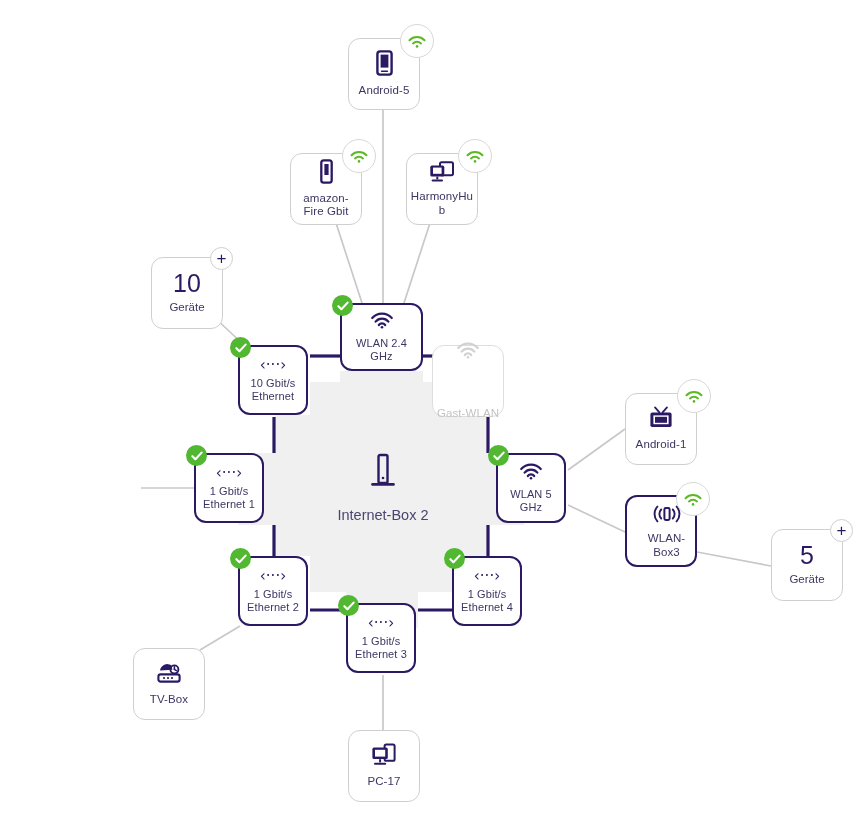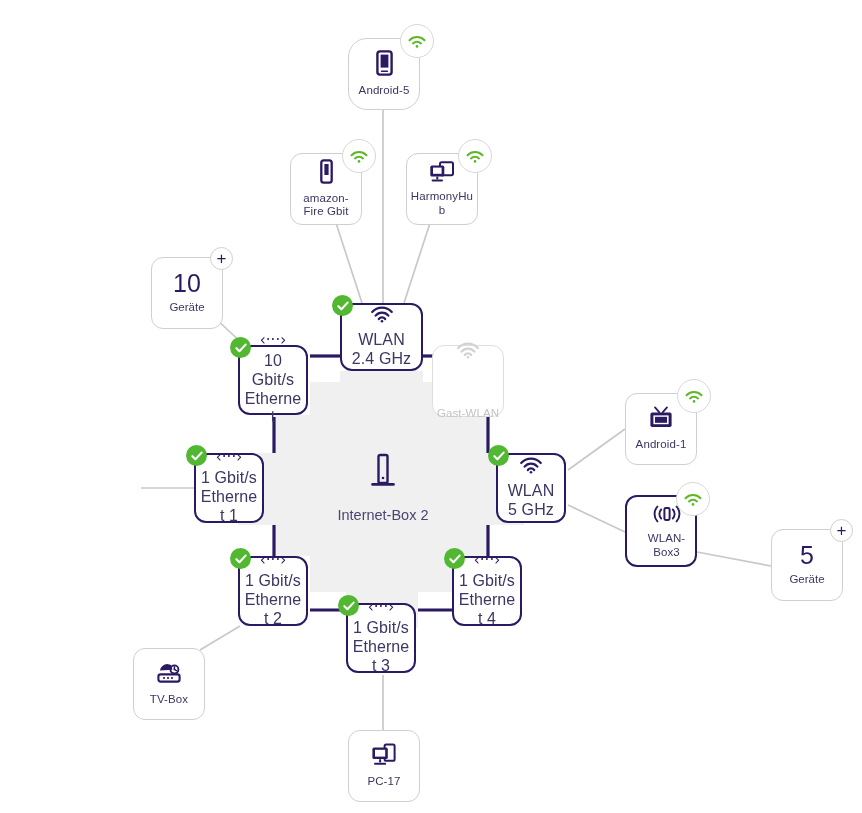--- a/index.html
+++ b/index.html
@@ -49,21 +49,21 @@
 
   .node .label {
     font-size: 11.5px;
     color: #3b3663;
     padding: 0 3px;
     letter-spacing: 0.1px;
     word-break: break-word;
   }
   .node.disabled .label { color: #c3c3c3; }
   .node .icon { margin-bottom: 3px; display: block; }
-  .node.port .label { font-size: 16px; color: #3b3663; }
+  .node.port .label { font-size: 11px; color: #3b3663; }
 
   .count-num {
     font-size: 25px;
     color: #2b1a63;
     font-weight: 400;
     line-height: 1;
     margin-bottom: 5px;
   }
   .count-label { font-size: 11.5px; color: #3b3663; }
 
@@ -173,21 +173,21 @@
     <span class="icon">
       <svg width="26" height="40" viewBox="0 0 26 40" xmlns="http://www.w3.org/2000/svg">
         <rect x="8.5" y="2" width="9" height="28" rx="1.6" fill="none" stroke="#2b1a63" stroke-width="2.4"></rect>
         <line x1="2.5" y1="31.4" x2="23.5" y2="31.4" stroke="#2b1a63" stroke-width="2.6" stroke-linecap="round"></line>
         <circle cx="13" cy="25" r="1.3" fill="#2b1a63"></circle>
       </svg>
     </span>
     <span class="hub-name">Internet-Box 2</span>
   </div>
 
-  <div class="node leaf" style="left:348px; top:38px;border-radius:19px;">
+  <div class="node leaf" style="left:348px; top:38px;">
     <span class="wifi-badge">
       <svg width="20" height="14" viewBox="0 0 20 14">
           <g fill="none" stroke="#5cb924" stroke-width="2" stroke-linecap="round">
         <path d="M2.5 6.2 A10.5 10.5 0 0 1 17.5 6.2"></path>
             <path d="M6 9.4 A6 6 0 0 1 14 9.4"></path>
           </g>
         <circle cx="10" cy="12.4" r="1.3" fill="#5cb924"></circle>
         </svg>
     </span>
     <span class="icon">

